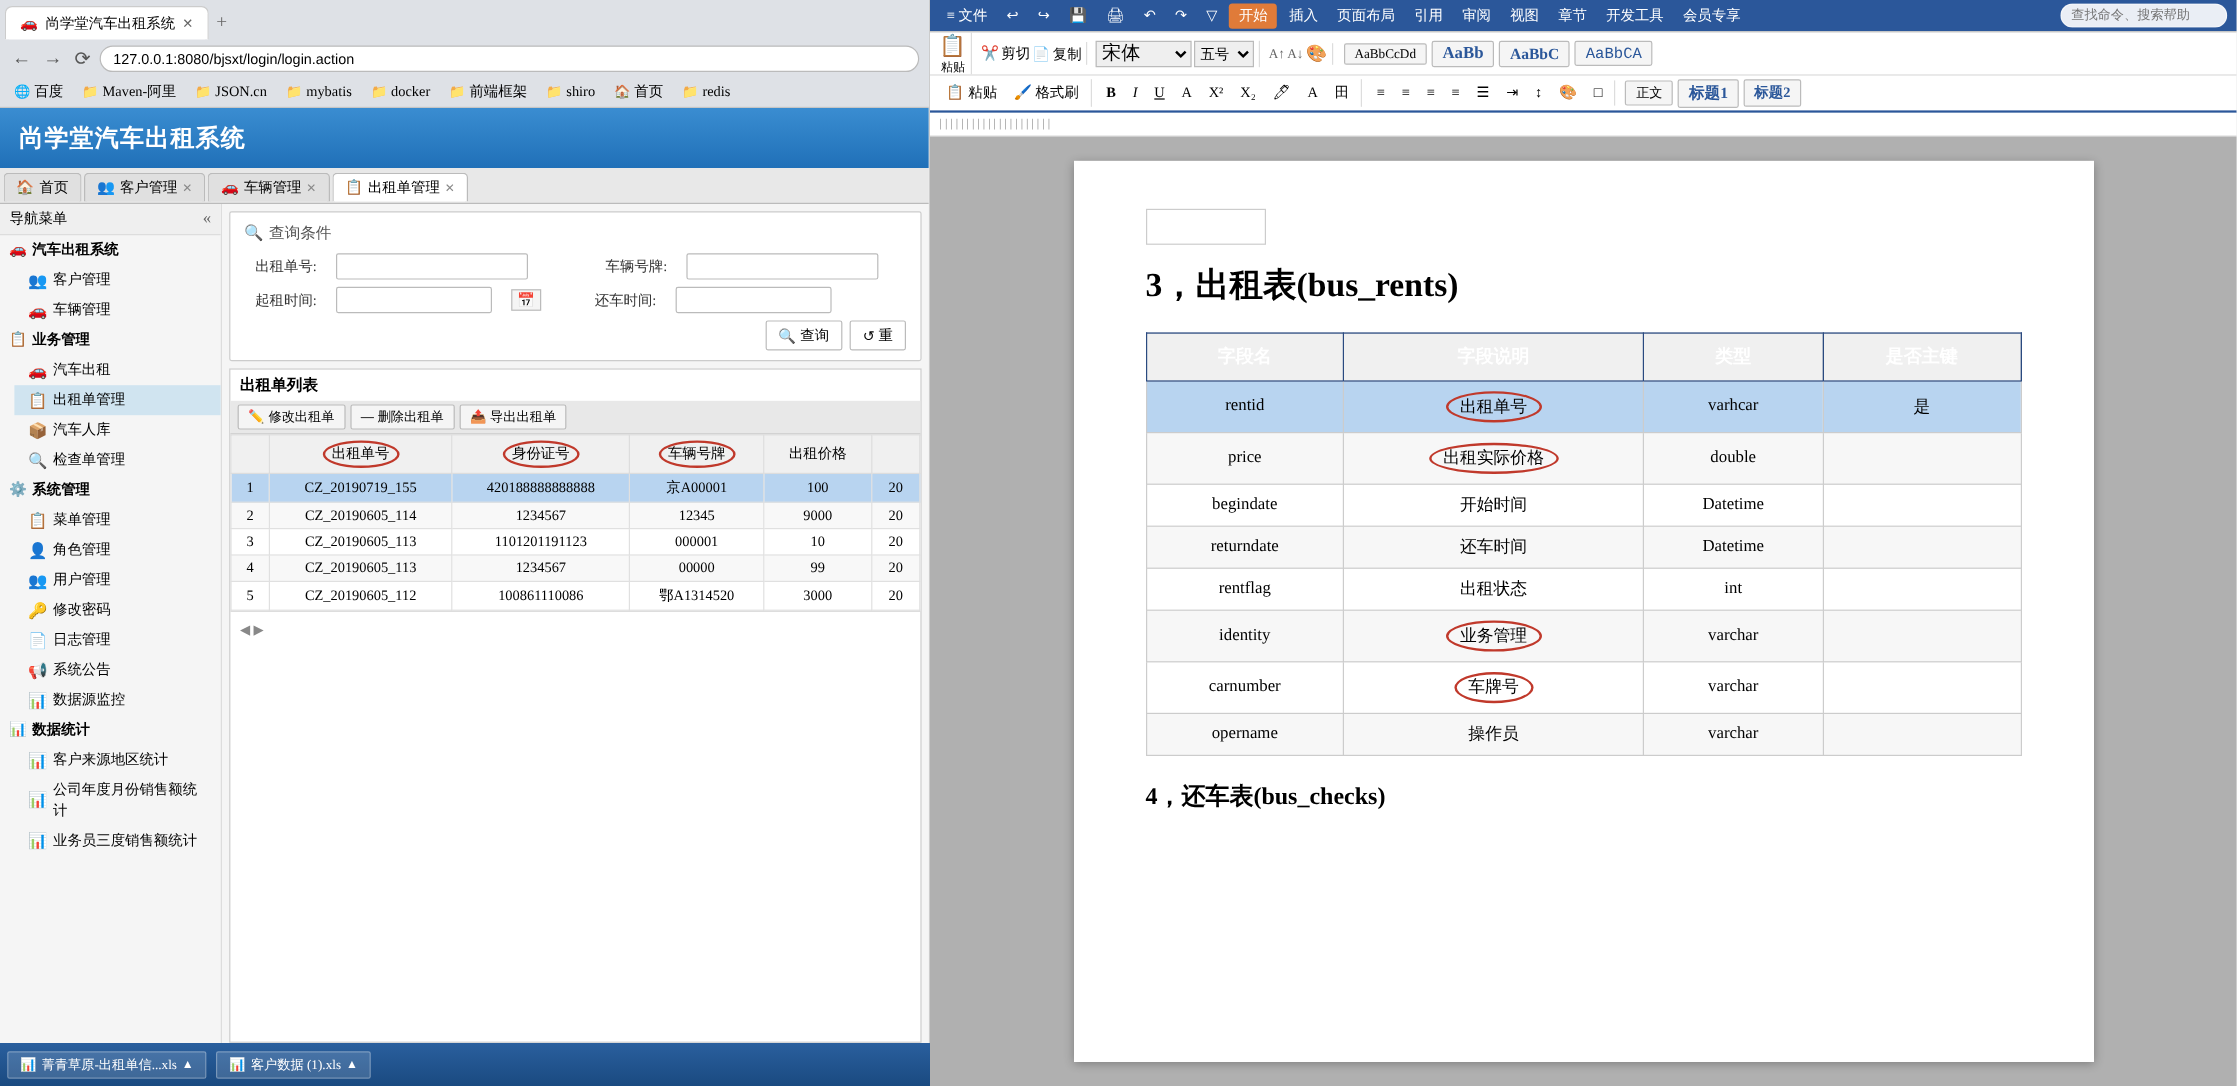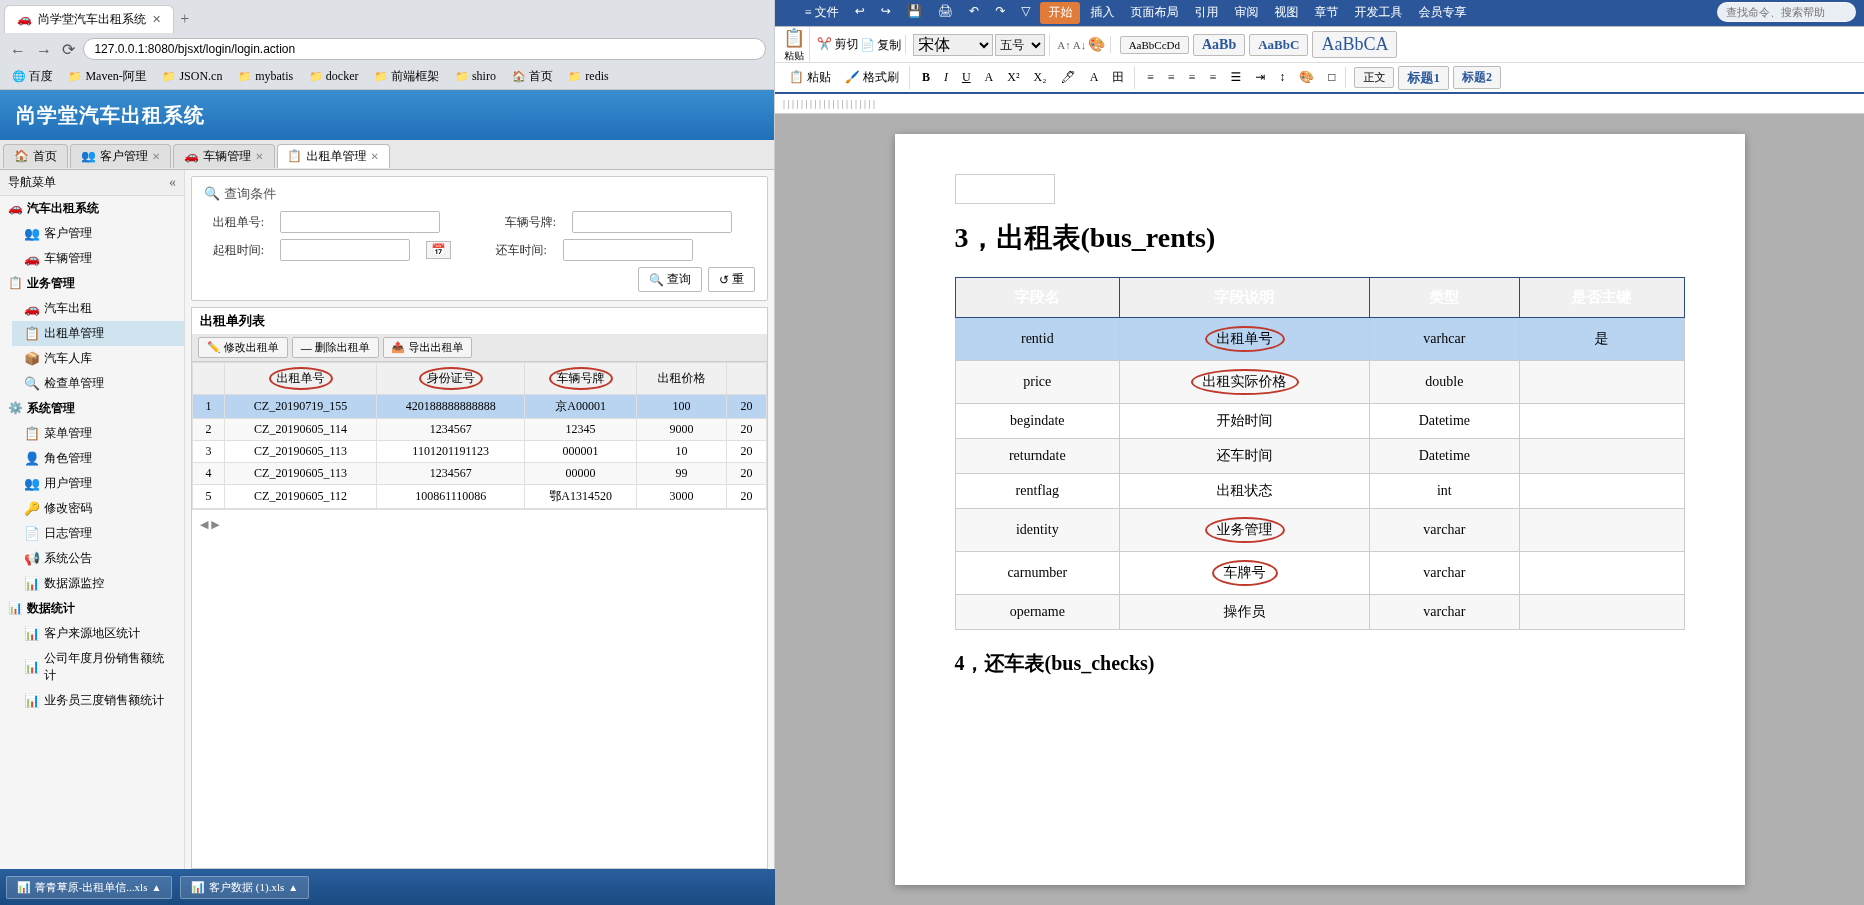--- a/index.html
+++ b/index.html
@@ -349,25 +349,25 @@
     }
 
     
     .word-ribbon {
       background: #2b579a;
       color: #fff;
       flex-shrink: 0;
     }
     .word-menu-bar {
       display: flex;
+      align-items: center;
       padding: 2px 8px;
       gap: 4px;
       font-size: 12px;
       height: 26px;
-      margin-left: 16px;
     }
     .word-menu-item {
       padding: 2px 6px;
       cursor: pointer;
       border-radius: 2px;
     }
     .word-menu-item.active { background: #e07b39; color: #fff; border-radius: 3px; padding: 2px 8px; }
     .word-tools-bar {
       background: #fff;
       border-top: 1px solid #bbb;
@@ -873,21 +873,21 @@
     </div>
     <div class="word-tool-group">
       <span style="font-size:11px; color:#666;">A↑</span>
       <span style="font-size:11px; color:#666;">A↓</span>
       <span style="font-size:14px; color:#e07b39;">🎨</span>
     </div>
     <div class="word-style-area">
       <span class="style-btn">AaBbCcDd</span>
       <span class="style-btn" style="font-size:14px; font-weight:bold; color:#2b579a;">AaBb</span>
       <span class="style-btn" style="font-size:13px; font-weight:bold; color:#2b579a;">AaBbC</span>
-      <span class="style-btn" style="font-size:18px; color:#2b579a;">AaBbCA</span>
+      <span class="style-btn" style="font-size:13px; color:#2b579a;font-family:Liberation Mono, monospace;">AaBbCA</span>
     </div>
   </div>
 
   <div class="word-format-bar">
     <div class="word-tool-group">
       <span class="fmt-btn">📋 粘贴</span>
       <span class="fmt-btn">🖌️ 格式刷</span>
     </div>
     <div class="word-tool-group">
       <span class="fmt-btn" style="font-weight:bold;">B</span>

